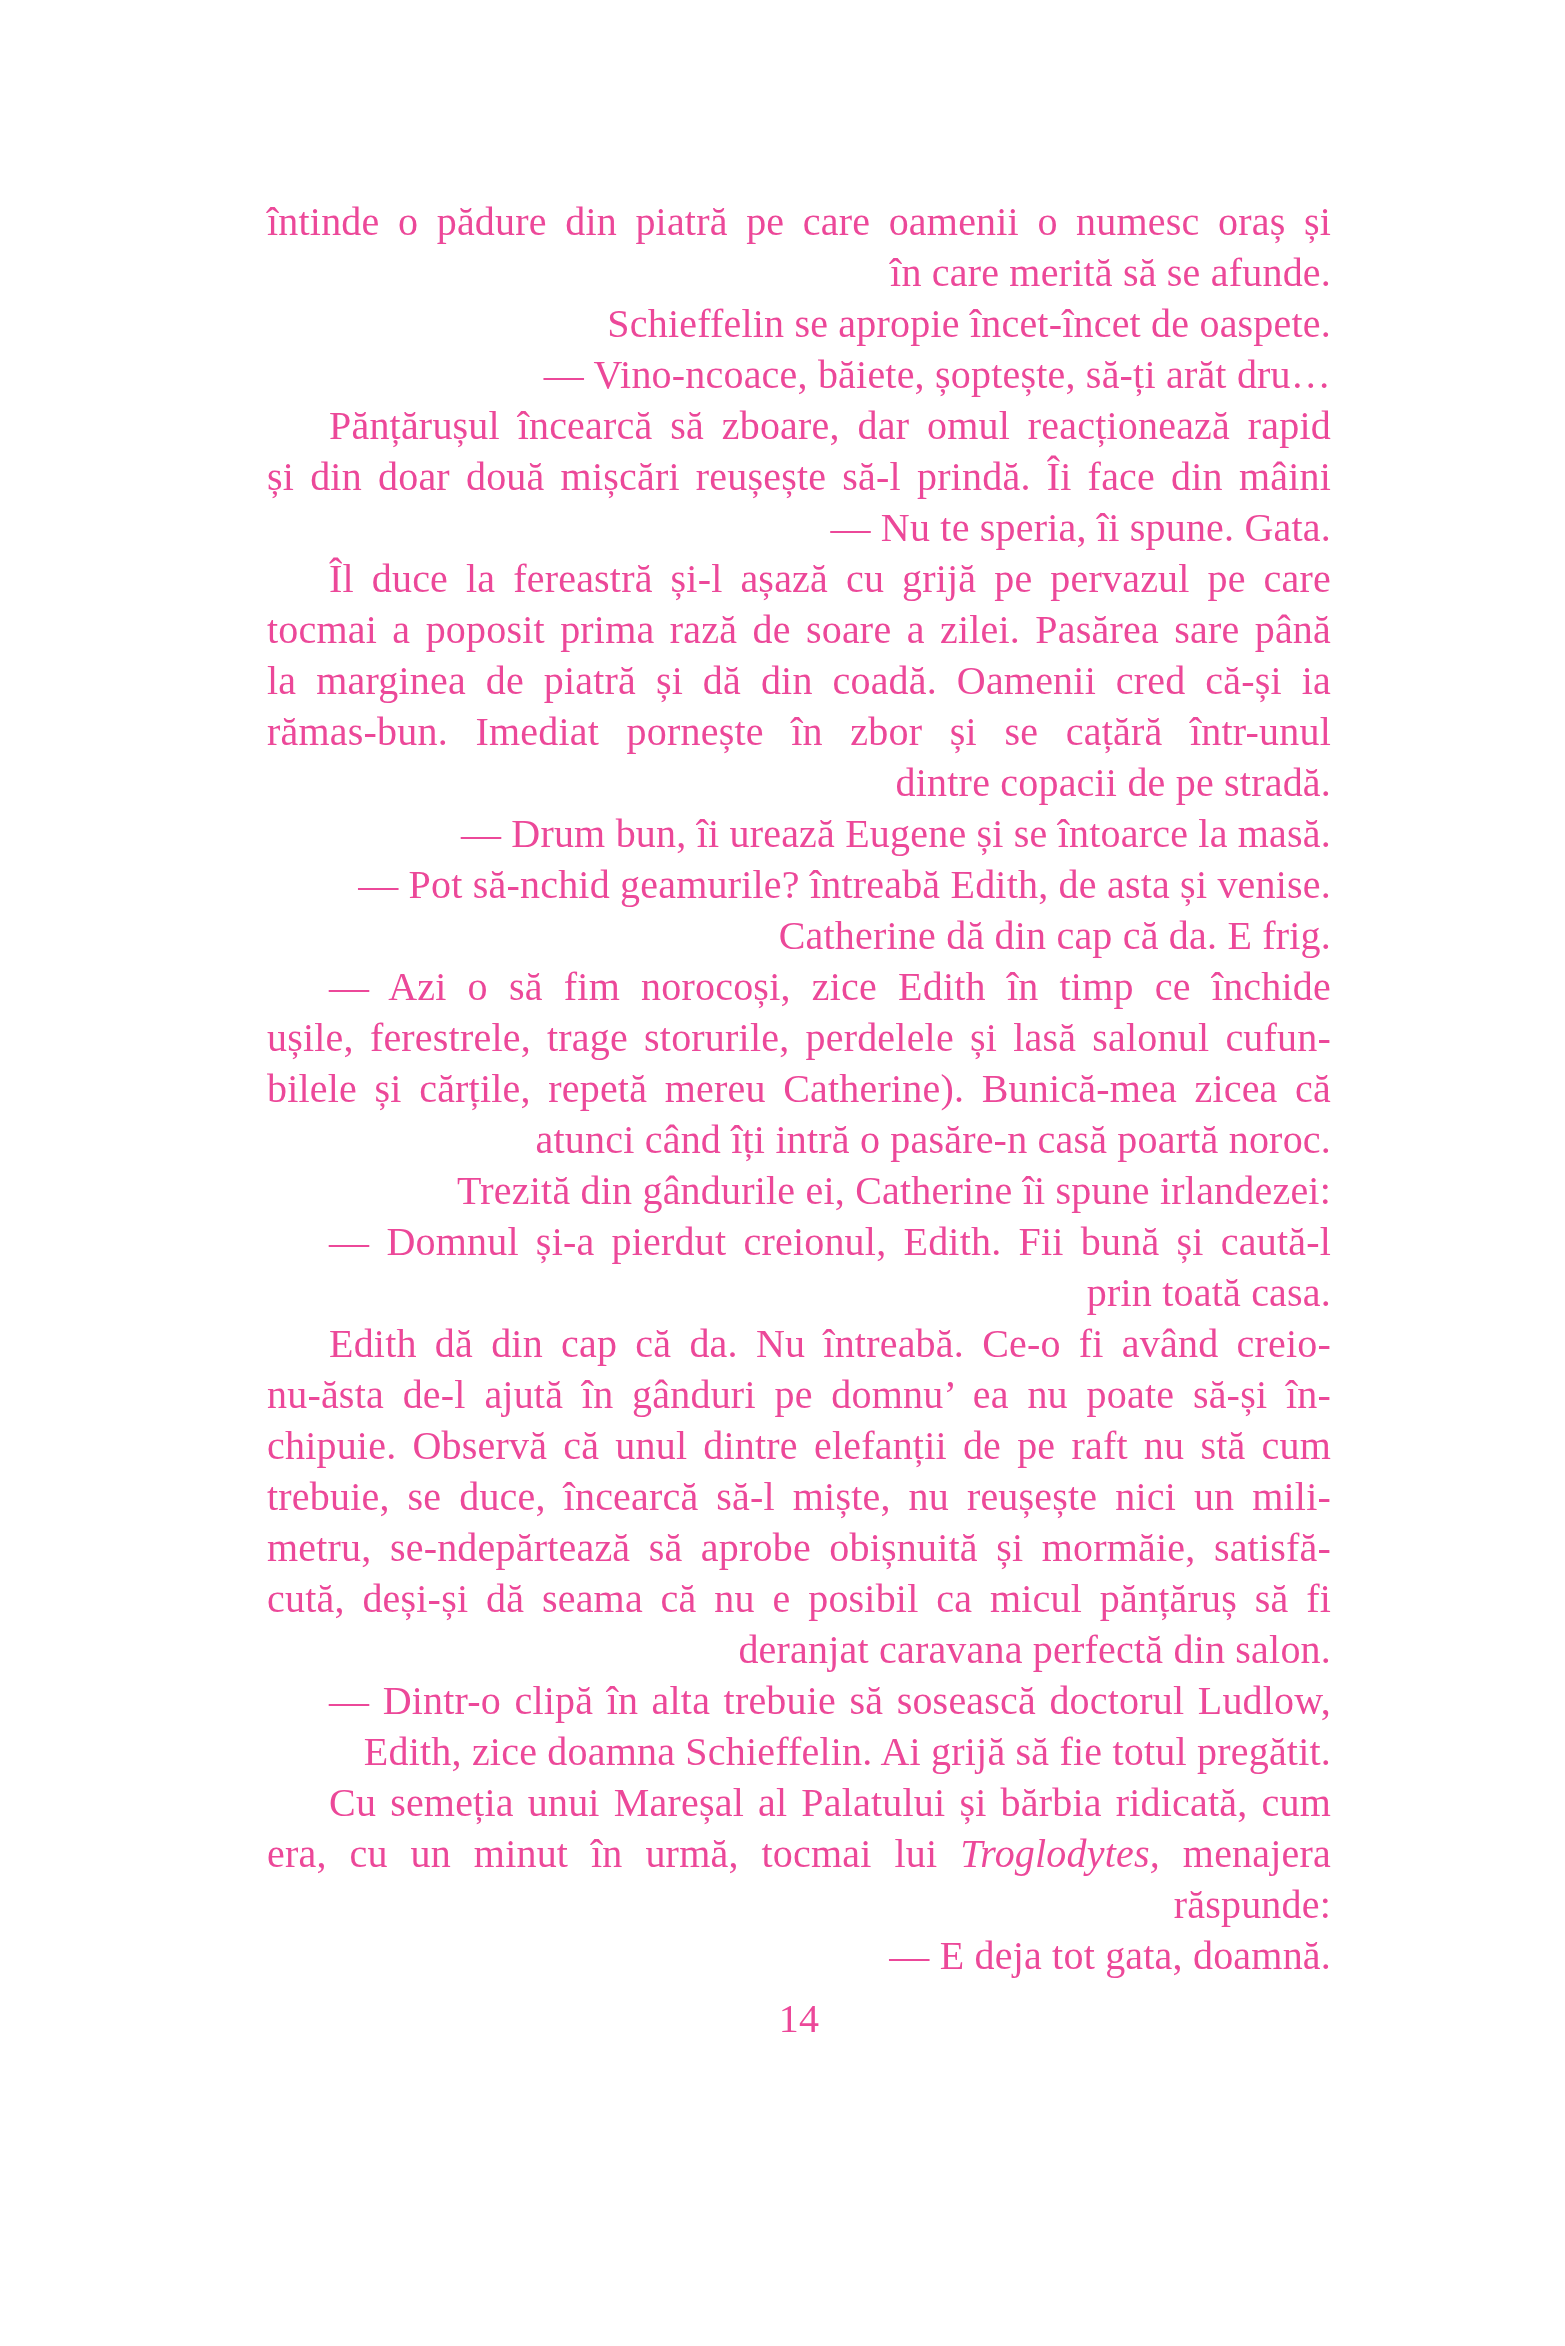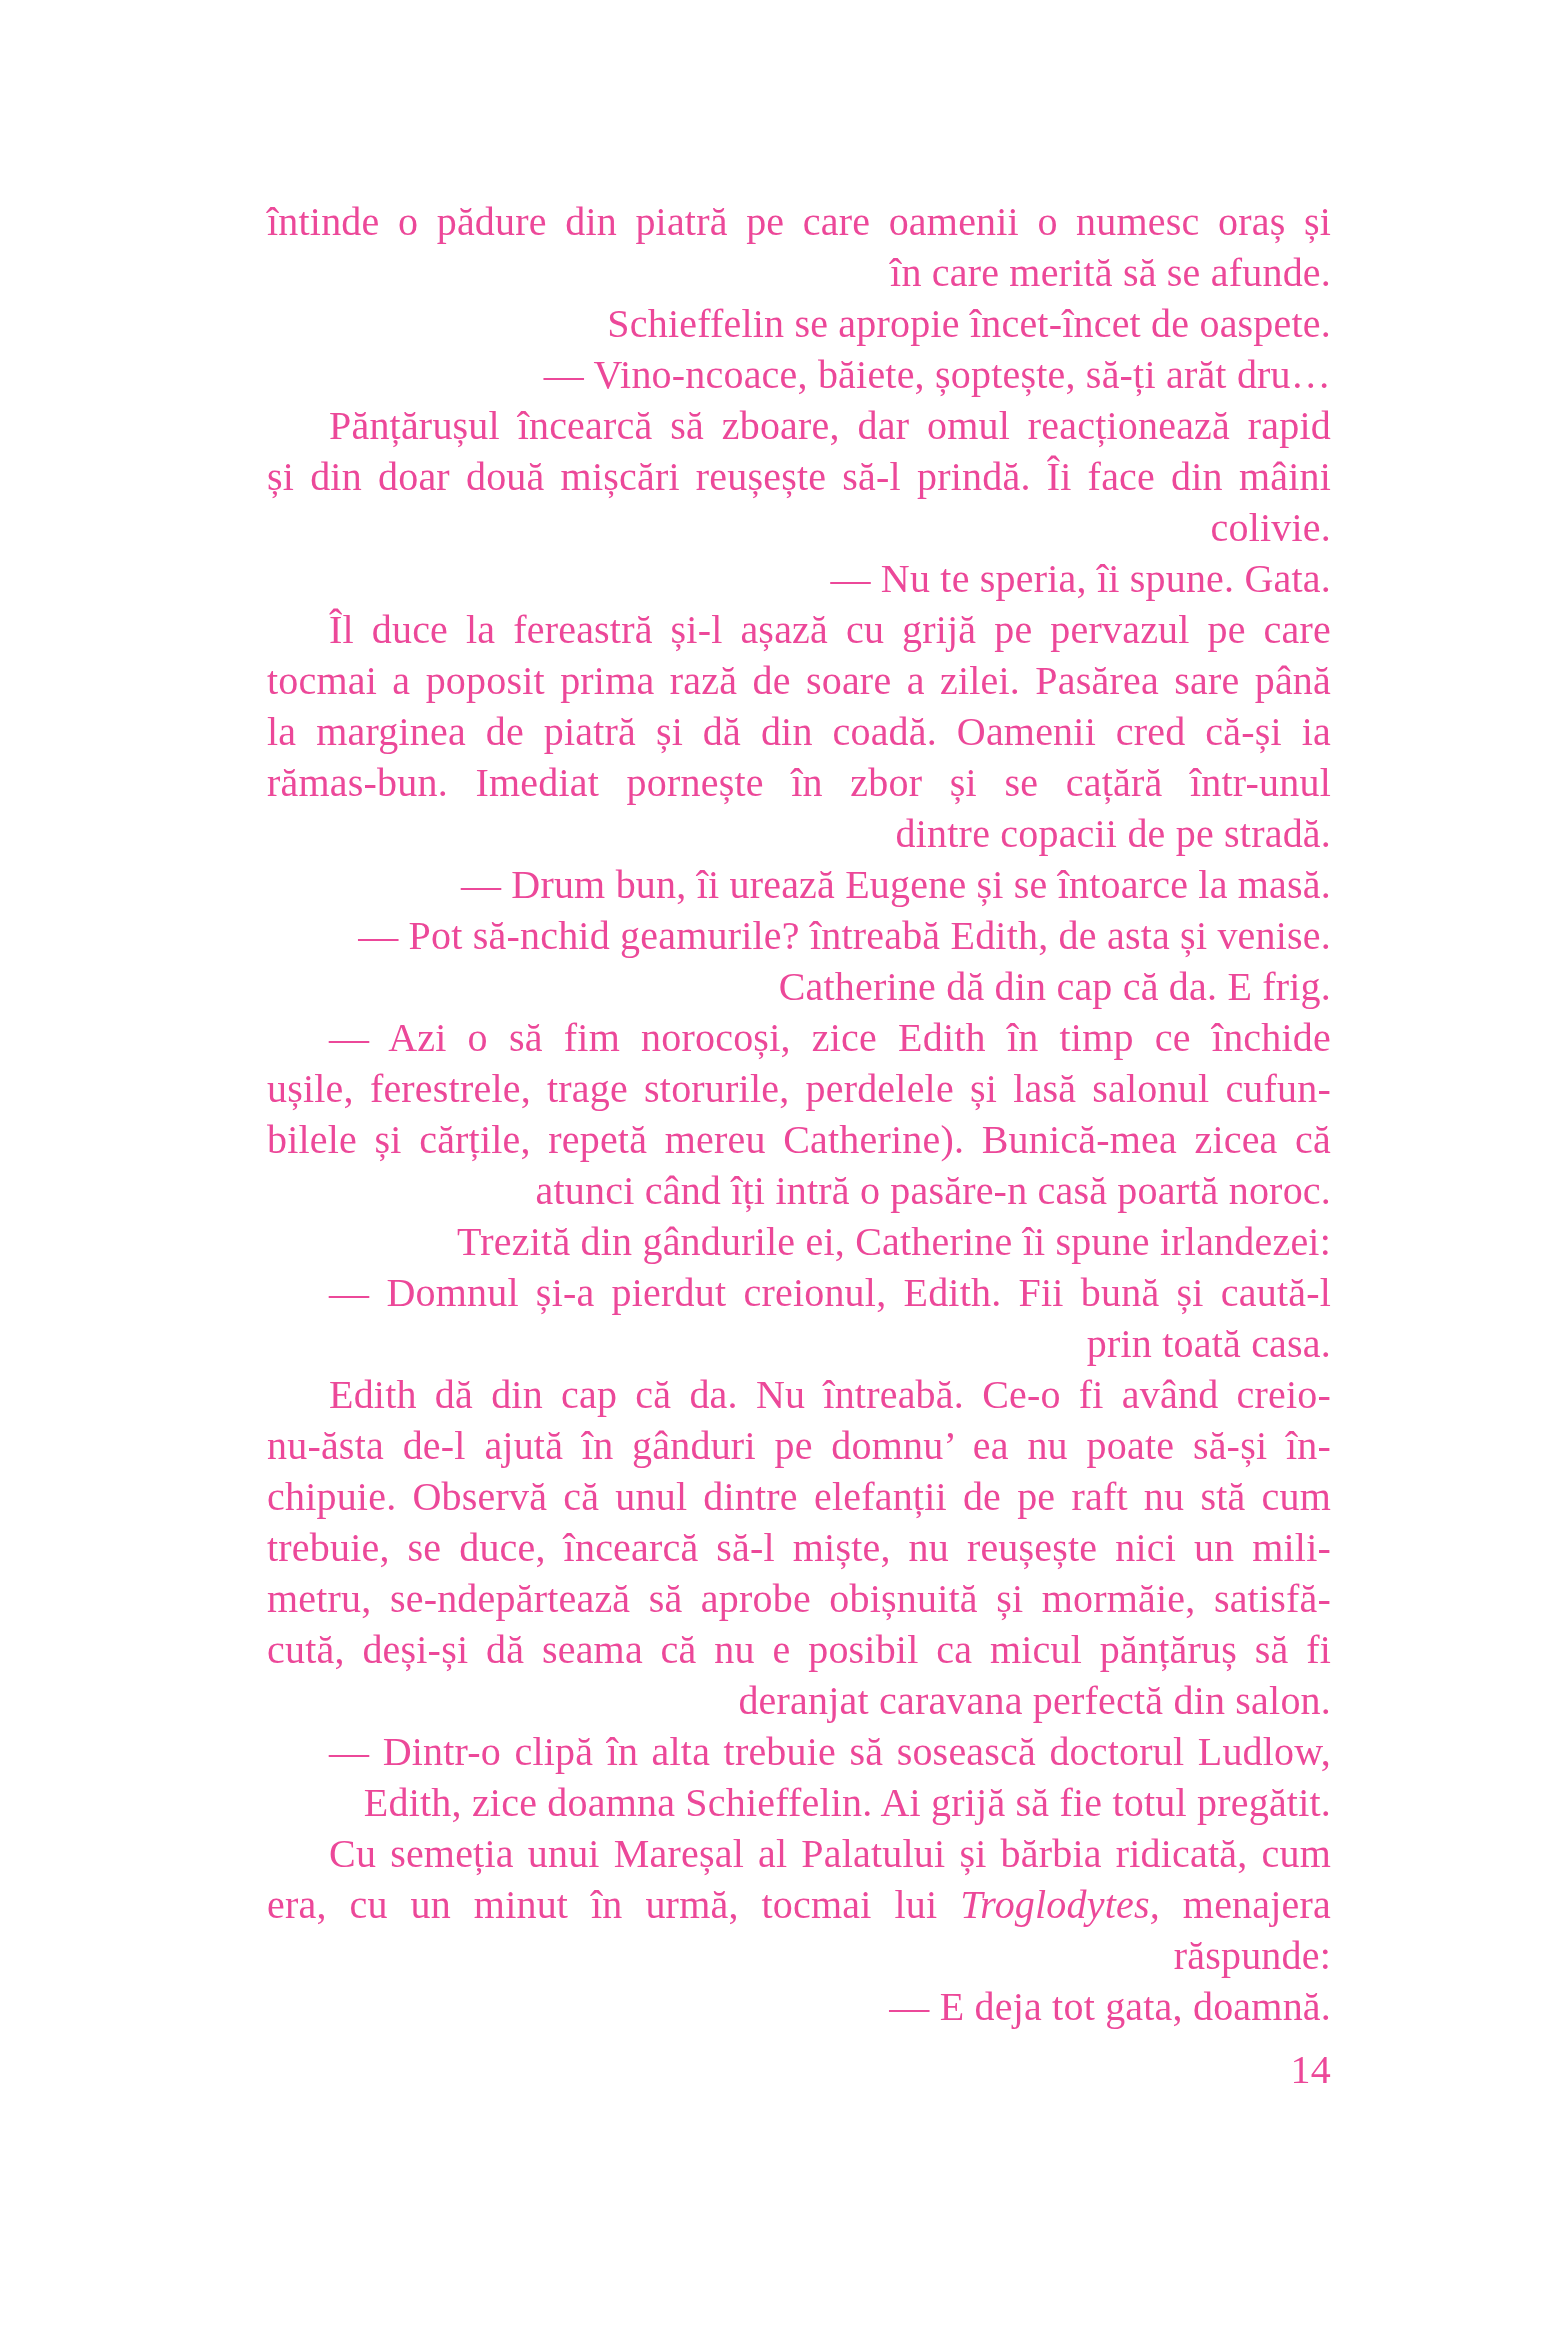--- a/index.html
+++ b/index.html
@@ -32,35 +32,34 @@
     white-space: normal;
     text-align: justify;
     text-align-last: justify;
     text-justify: inter-word;
   }
   .ln.ind { text-indent: 62px; }
   .it { font-style: italic; }
   .pgnum {
     height: 51px;
     margin-top: 12.3px;
-    text-align: right;
+    text-align: center;
   }
 </style>
 </head>
 <body>
 
 <div class="sheet">
   <div class="textblock">
     <div class="ln j">întinde o pădure din piatră pe care oamenii o numesc oraș și</div>
     <div class="ln">în care merită să se afunde.</div>
     <div class="ln ind">Schieffelin se apropie încet-încet de oaspete.</div>
     <div class="ln ind">— Vino-ncoace, băiete, șoptește, să-ți arăt dru…</div>
     <div class="ln ind j">Pănțărușul încearcă să zboare, dar omul reacționează rapid</div>
     <div class="ln j">și din doar două mișcări reușește să-l prindă. Îi face din mâini</div>
-    <div class="ln">colivie.</div>
     <div class="ln ind">— Nu te speria, îi spune. Gata.</div>
     <div class="ln ind j">Îl duce la fereastră și-l așază cu grijă pe pervazul pe care</div>
     <div class="ln j">tocmai a poposit prima rază de soare a zilei. Pasărea sare până</div>
     <div class="ln j">la marginea de piatră și dă din coadă. Oamenii cred că-și ia</div>
     <div class="ln j">rămas-bun. Imediat pornește în zbor și se cațără într-unul</div>
     <div class="ln">dintre copacii de pe stradă.</div>
     <div class="ln ind">— Drum bun, îi urează Eugene și se întoarce la masă.</div>
     <div class="ln ind">— Pot să-nchid geamurile? întreabă Edith, de asta și venise.</div>
     <div class="ln ind">Catherine dă din cap că da. E frig.</div>
     <div class="ln ind j">— Azi o să fim norocoși, zice Edith în timp ce închide</div>

